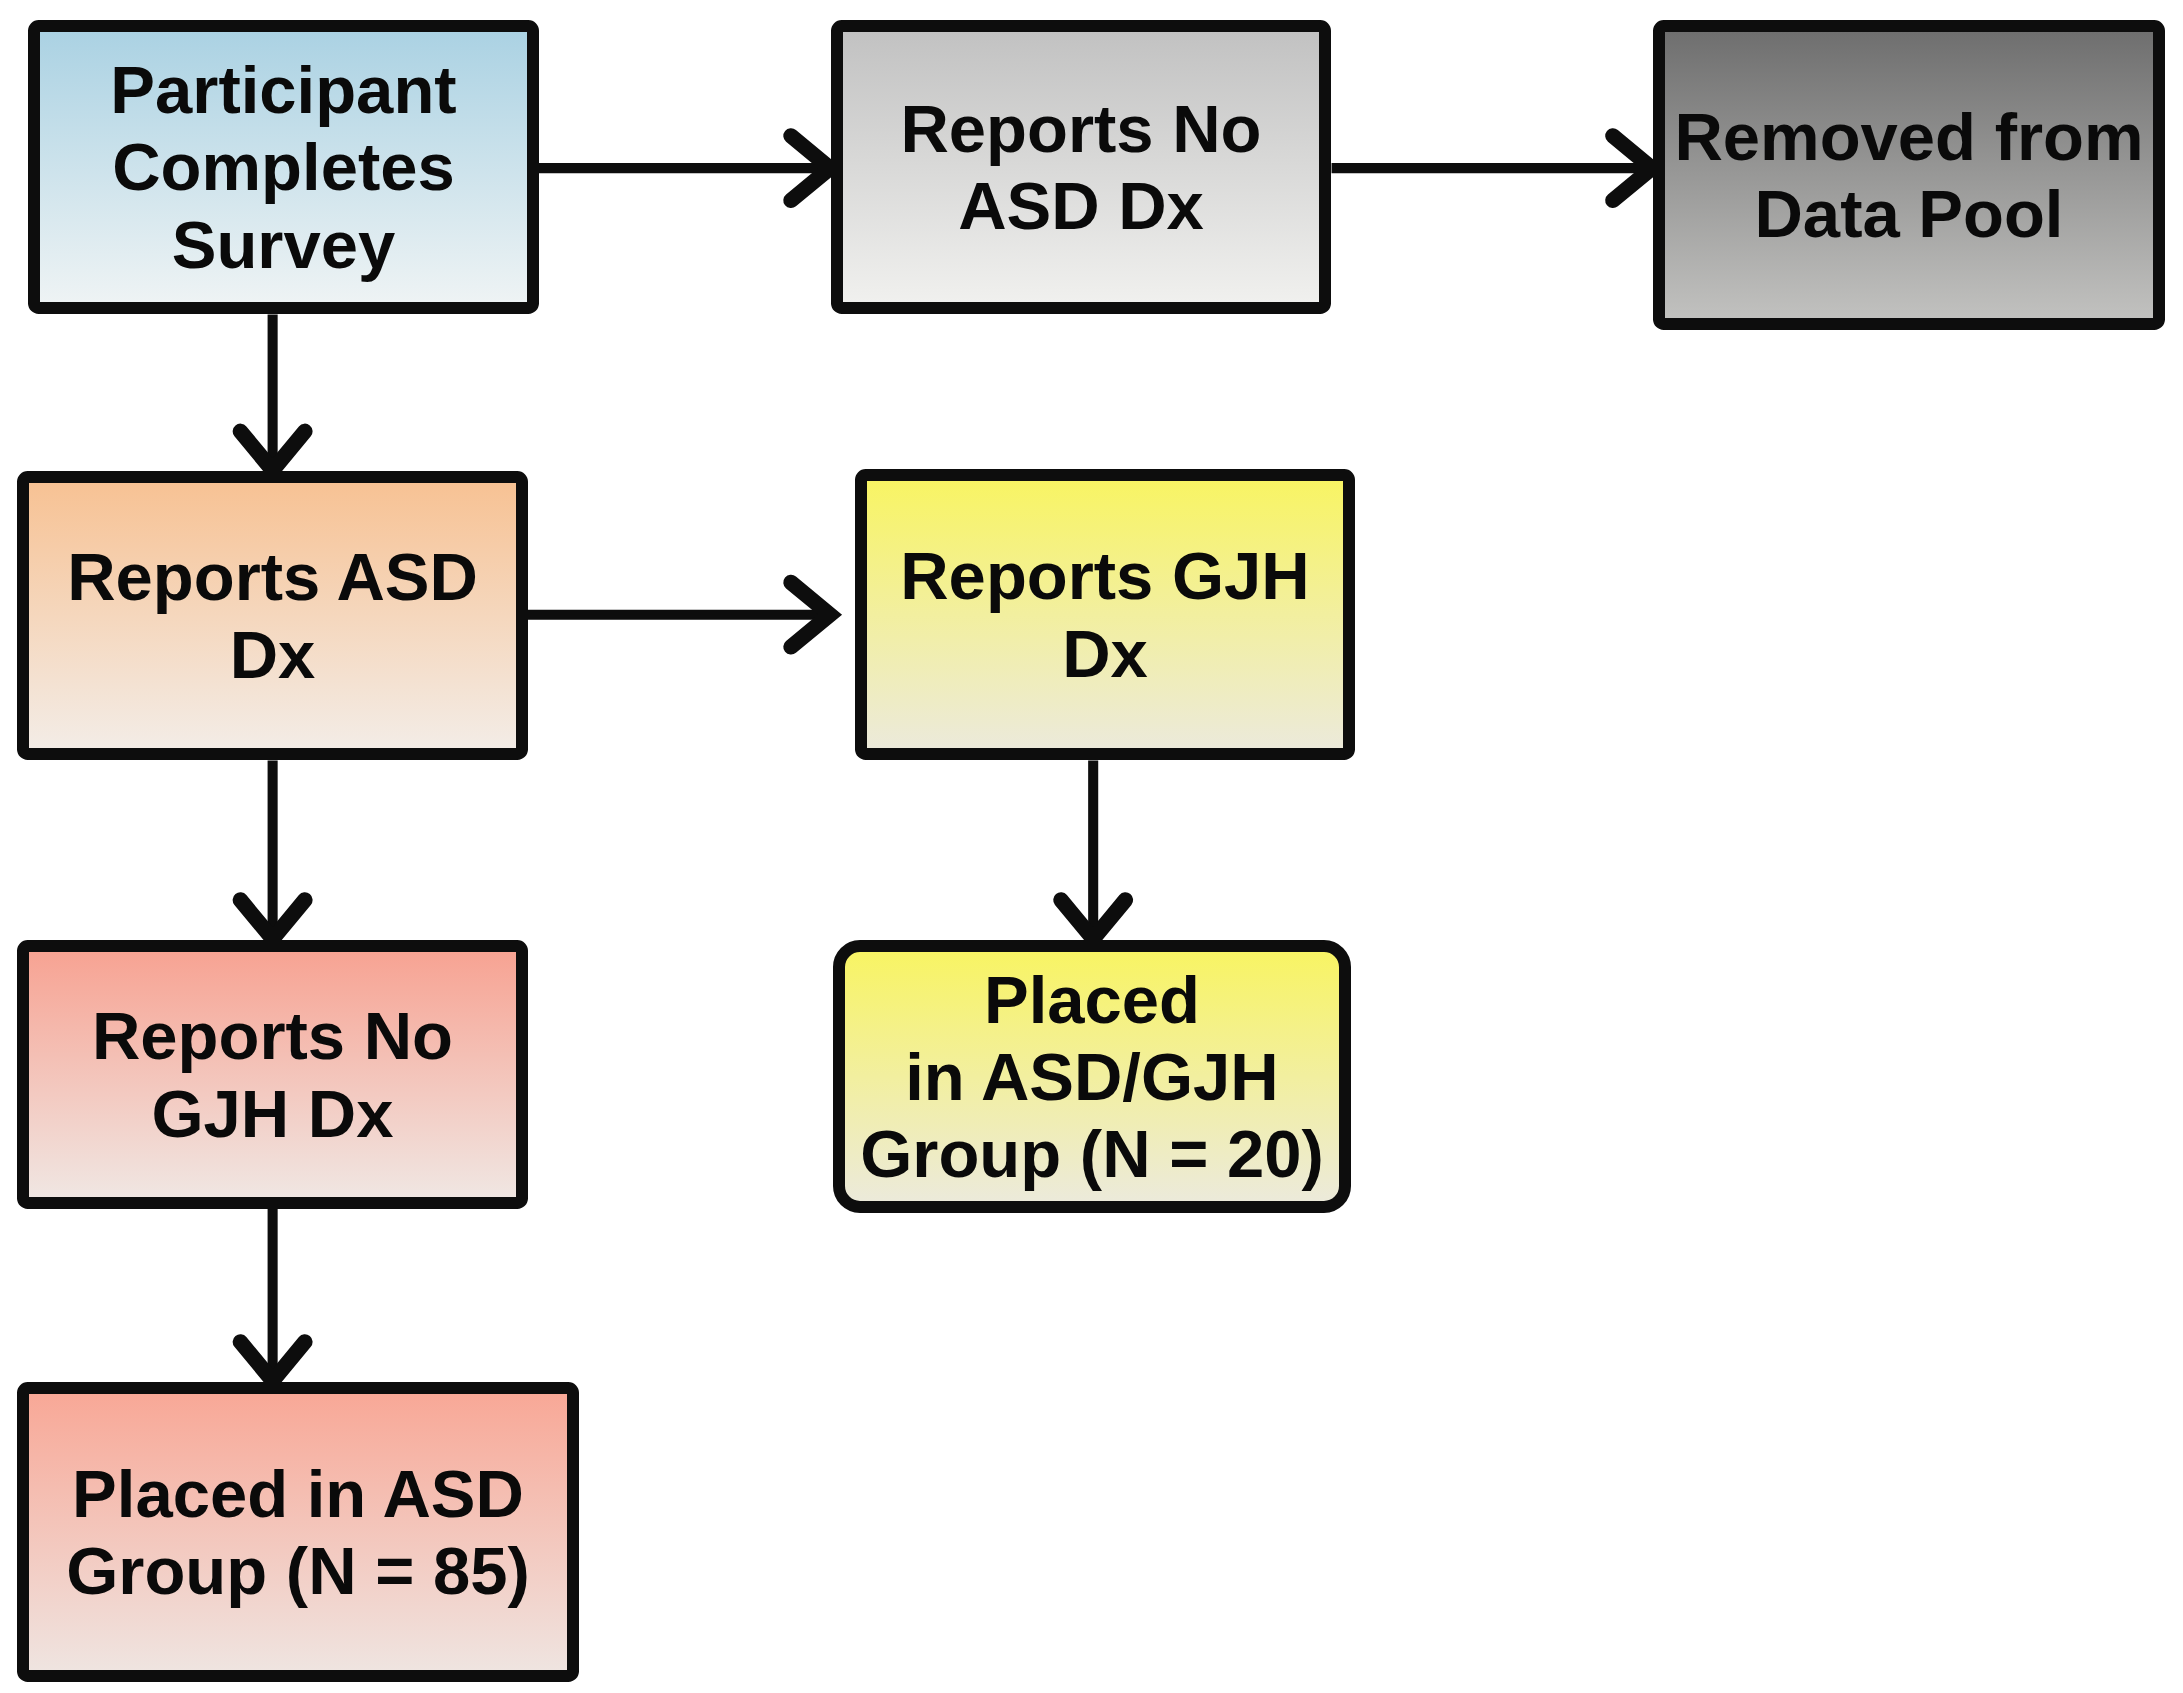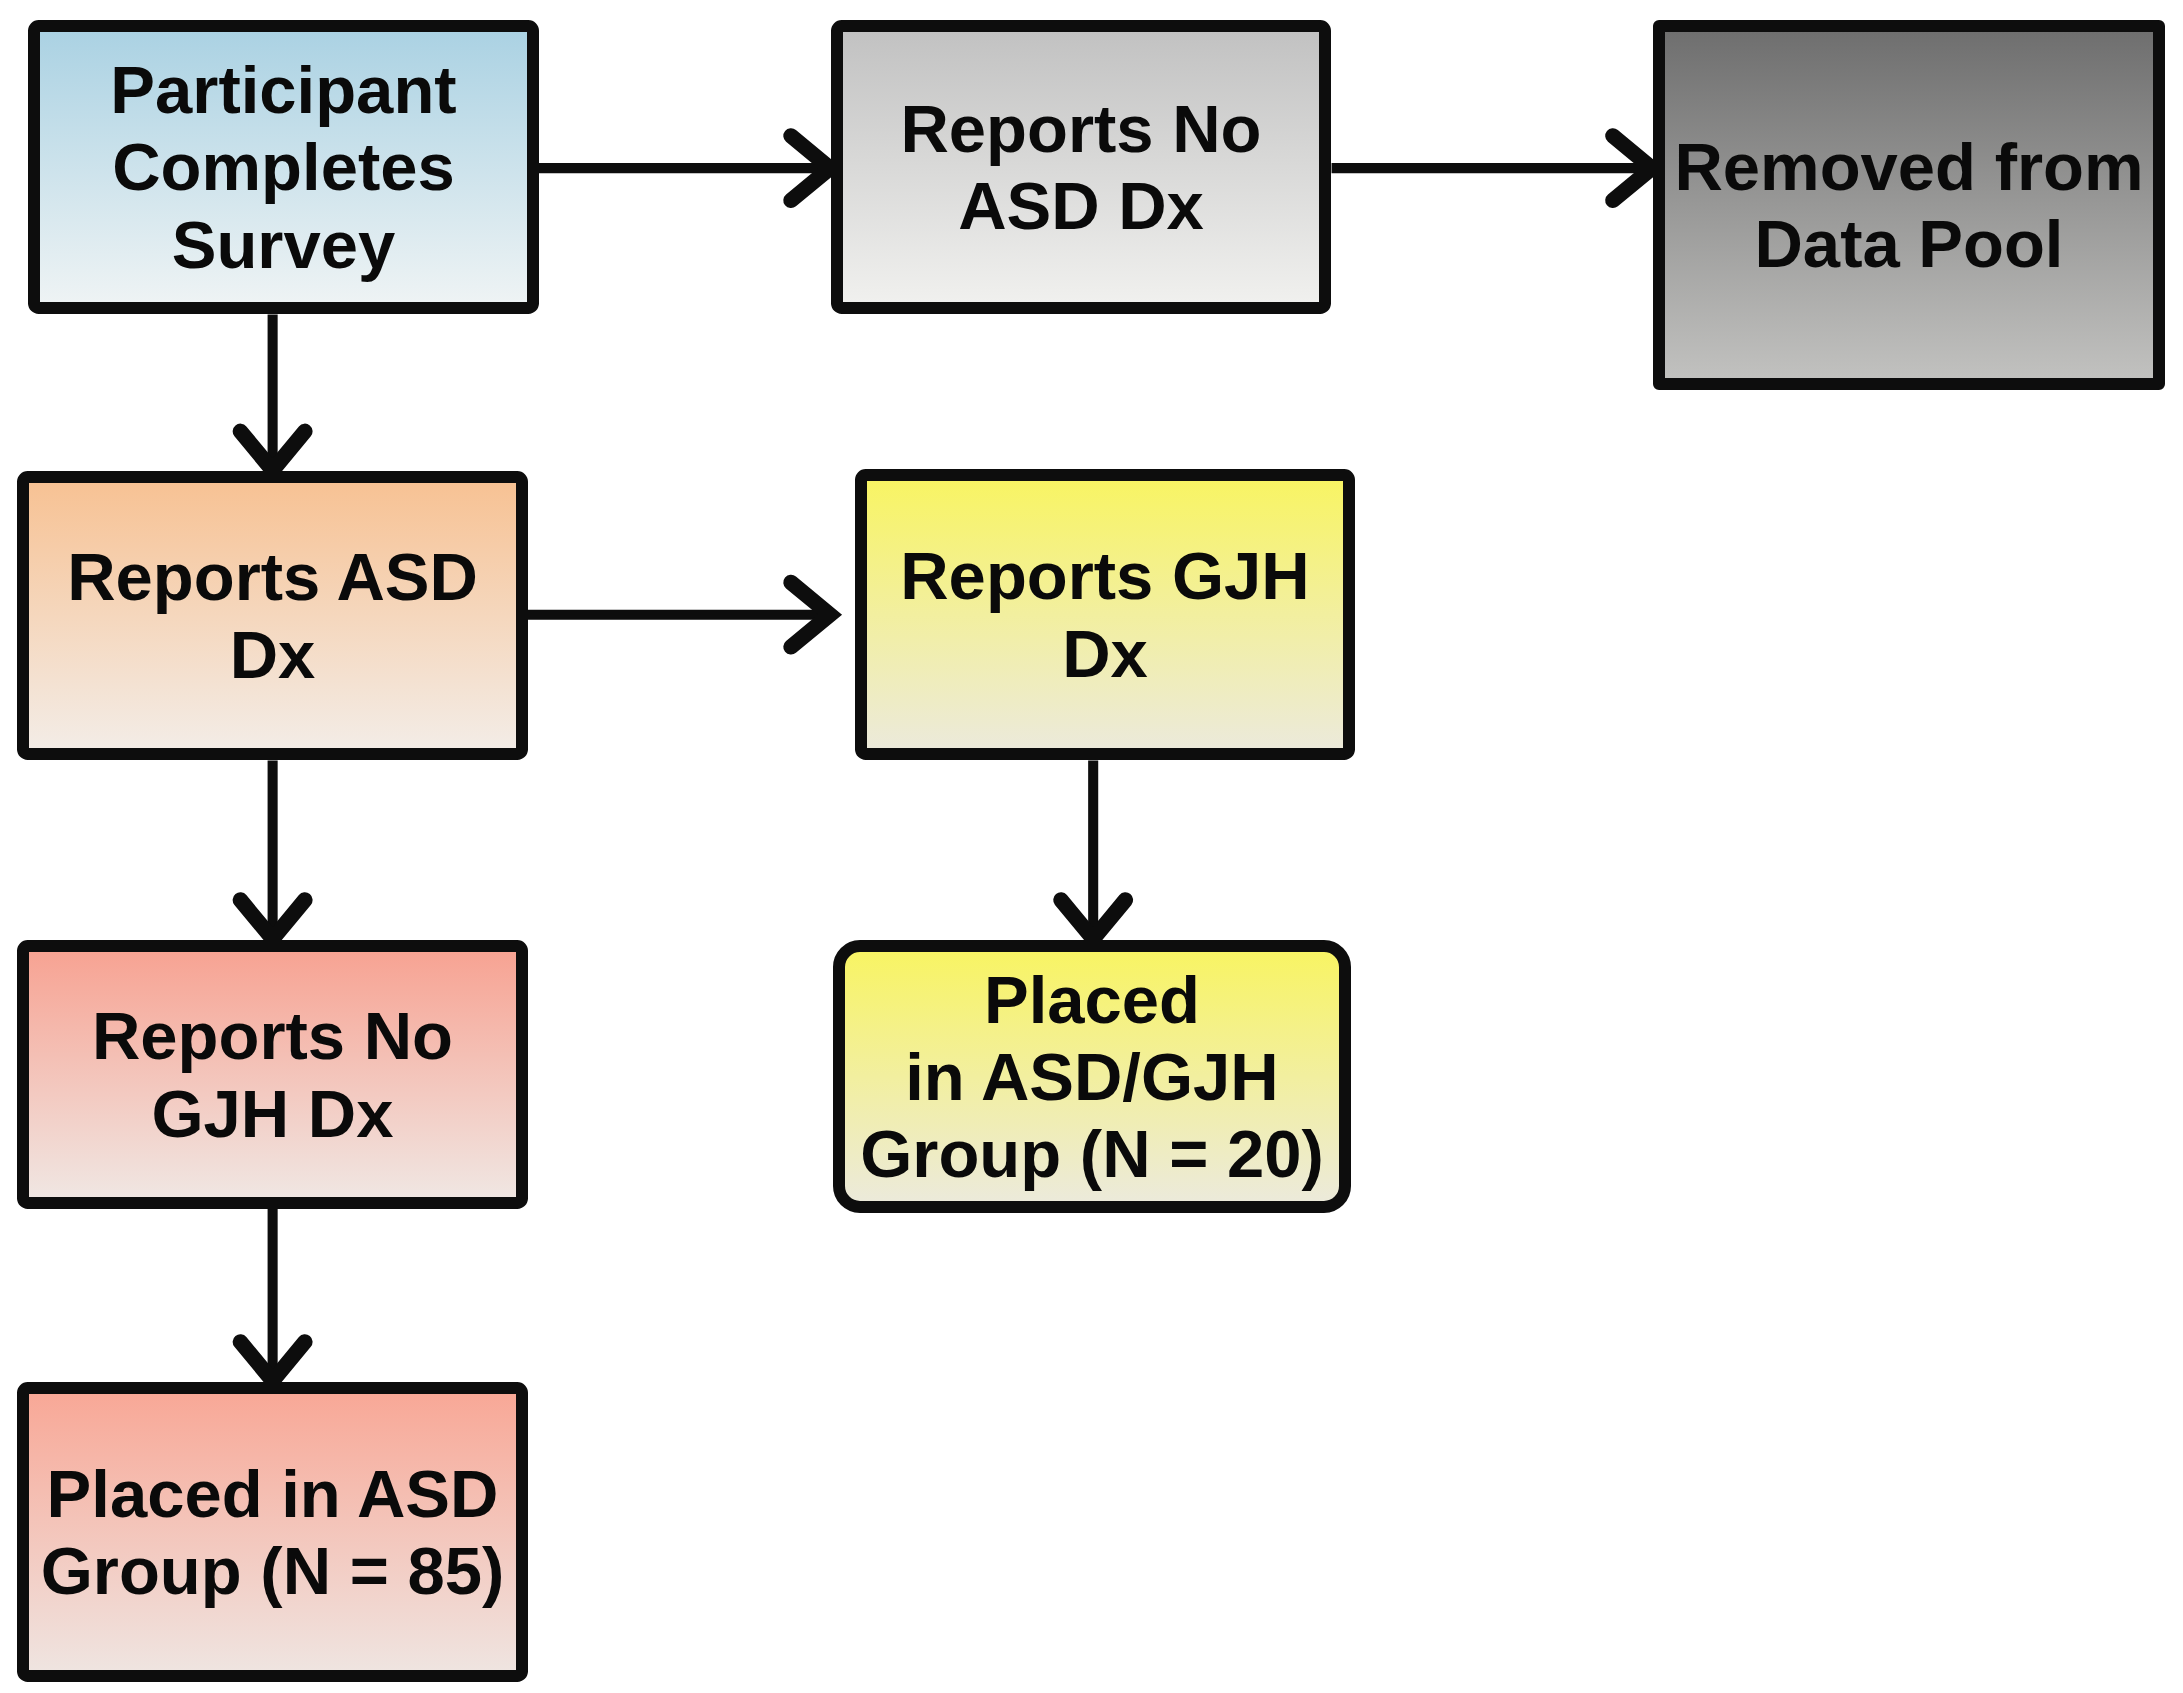--- a/index.html
+++ b/index.html
@@ -36,26 +36,26 @@
     width: 2183px;
     height: 1694px;
     pointer-events: none;
   }
   #arrows line     { stroke: #0d0d0d; stroke-width: 15; }
   #arrows polyline { stroke: #0d0d0d; stroke-width: 23; fill: none;
                      stroke-linecap: round; stroke-linejoin: miter; }
   
   #box-0 { left:   17px; top:   20px; width: 511px; height: 294px; margin-left: 11px; }
   #box-1 { left: 831px; top:   20px; width: 500px; height: 294px; }
-  #box-2 { left: 1653px; top:   20px; width: 512px; height: 370px; border-radius: 6px; }
+  #box-2 { left: 1653px; top:   20px; width: 512px; height: 310px; }
   #box-3 { left:   17px; top:  471px; width: 511px; height: 289px; }
   #box-4 { left: 831px; top:  469px; width: 500px; height: 291px; margin-left: 24px; }
   #box-5 { left: 833px; top: 940px; width: 518px; height: 273px; }
   #box-6 { left:   17px; top: 940px; width: 511px; height: 269px; }
-  #box-7 { left:   17px; top: 1382px; width: 511px; height: 300px; }
+  #box-7 { left:   17px; top: 1382px; width: 562px; height: 300px; }
 </style>
 </head>
 <body>
 
 <div id="canvas">
 
   <svg id="arrows" viewBox="0 0 3251 2522" xmlns="http://www.w3.org/2000/svg">
     <g>
       <line x1="786" y1="250" x2="1236" y2="250"></line>
       <polyline points="1178,202 1236,250 1178,298"></polyline>

